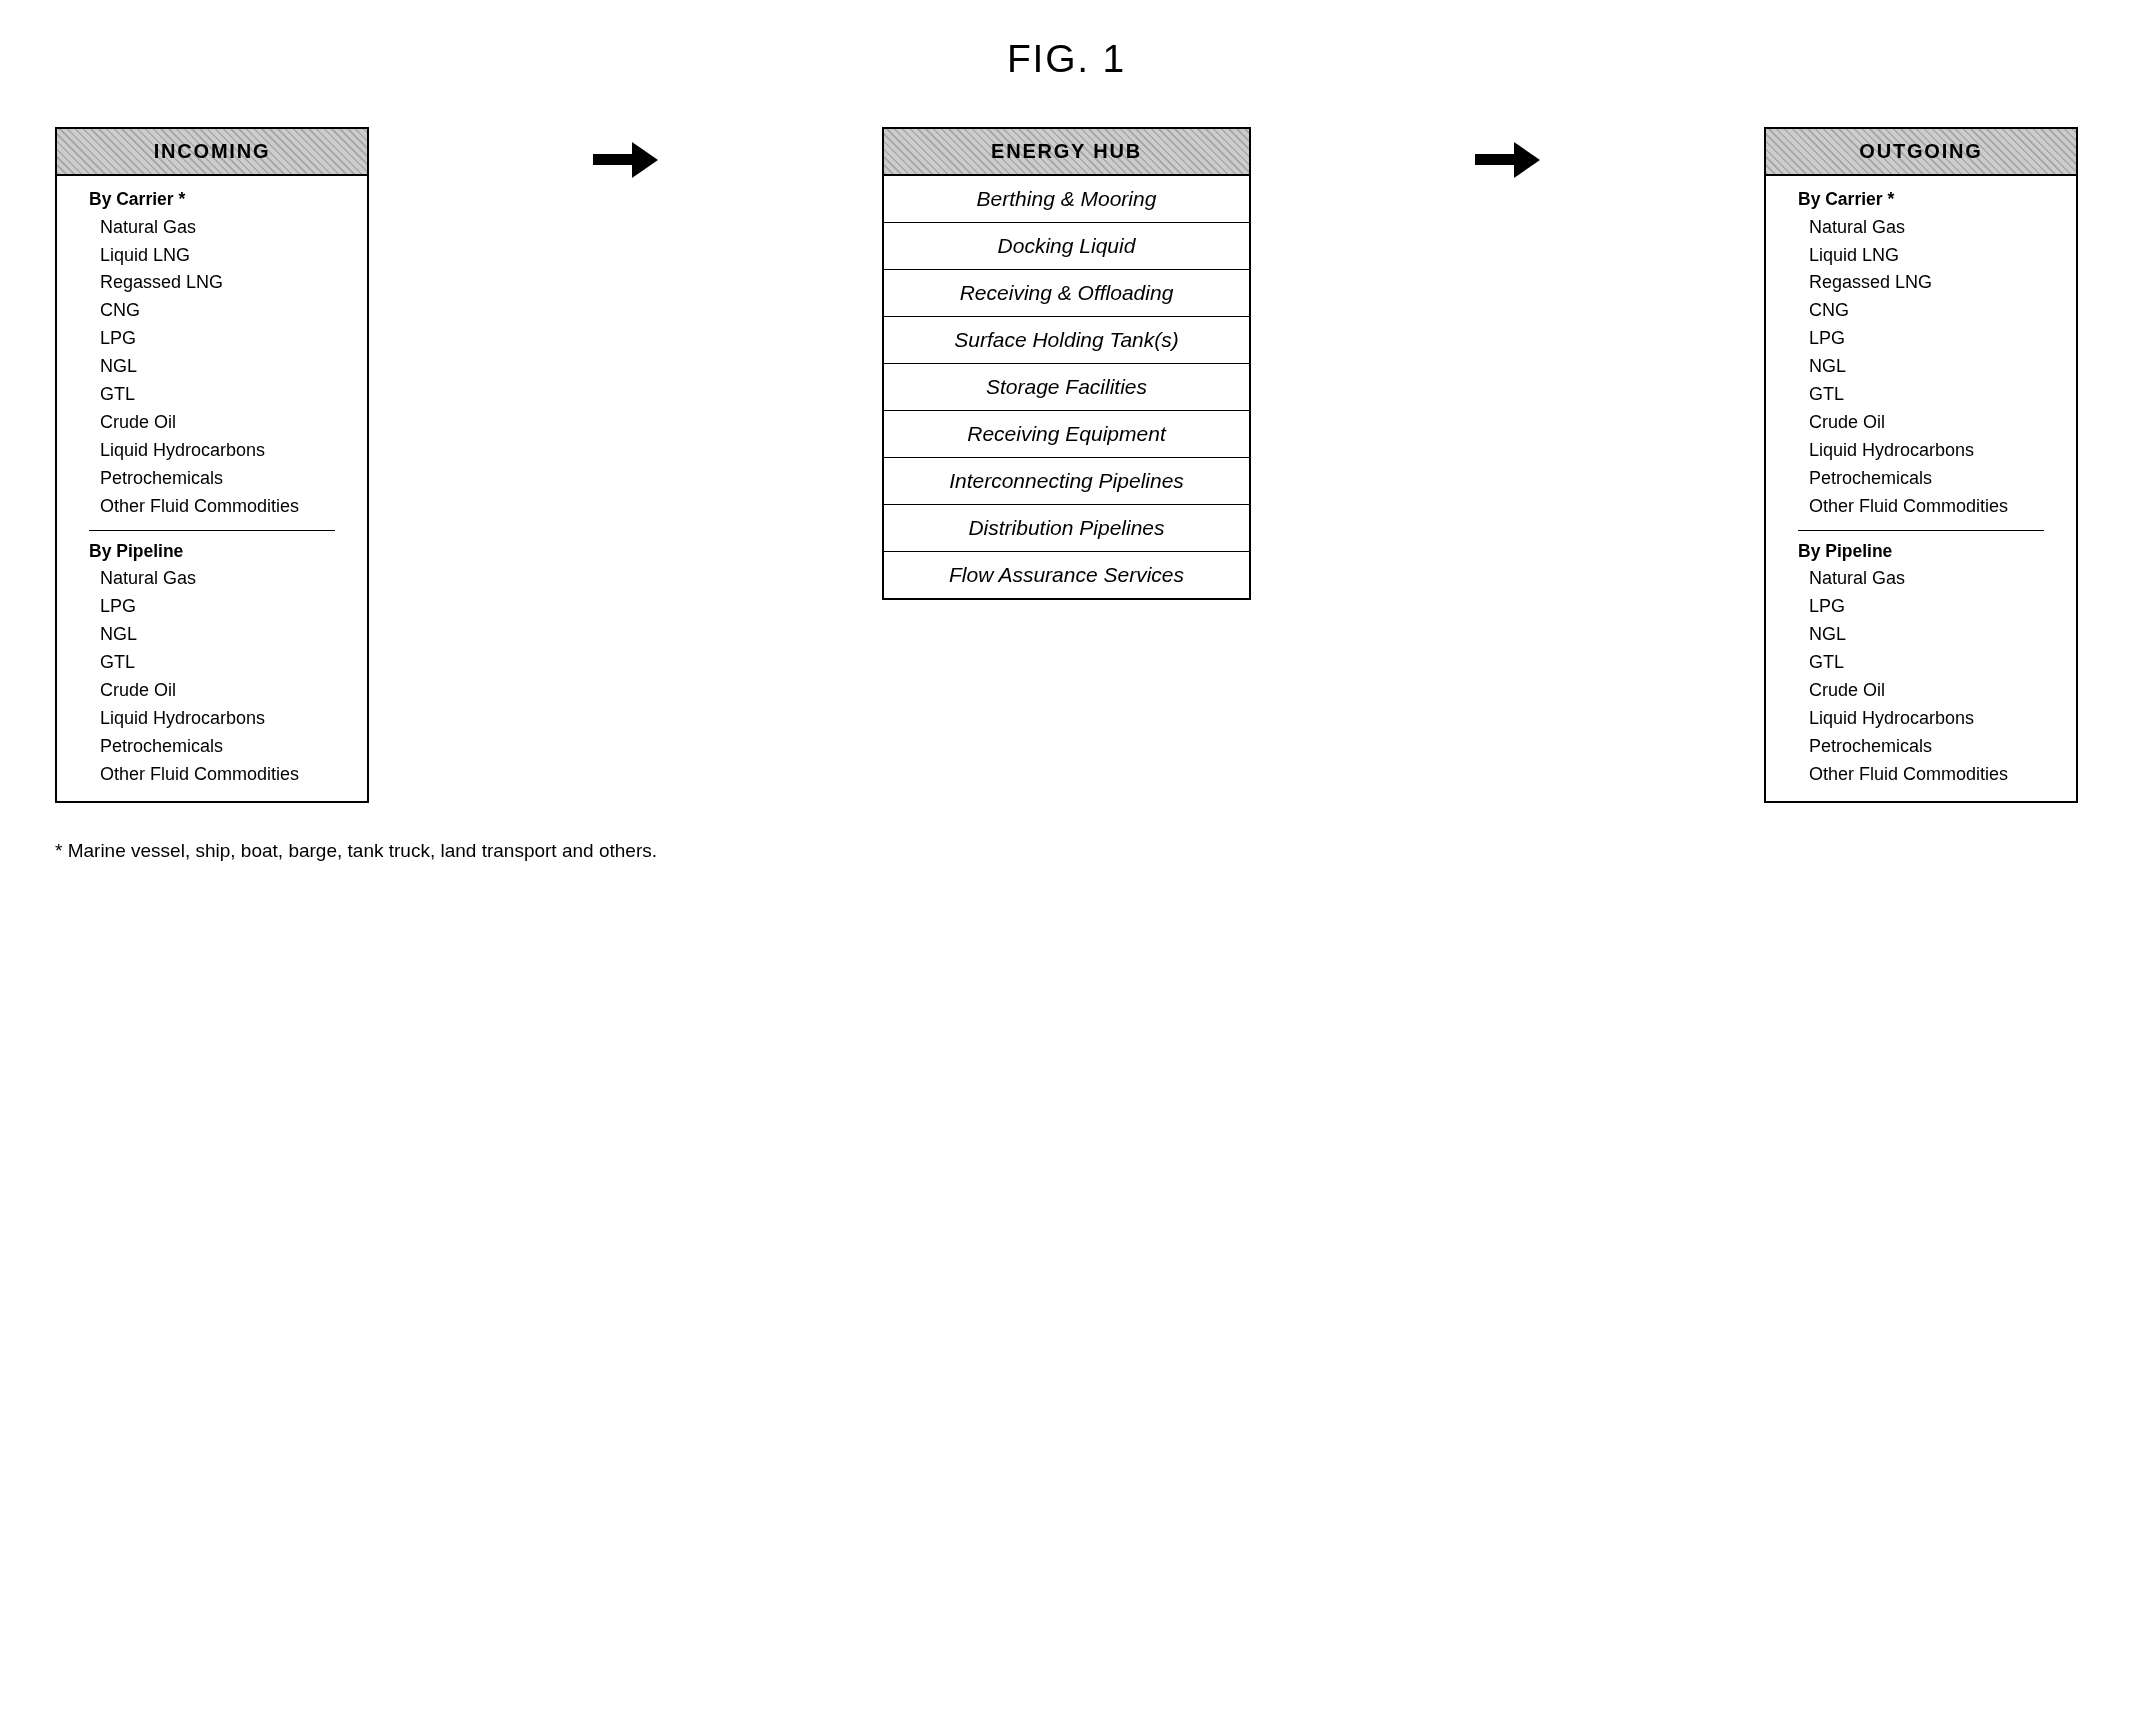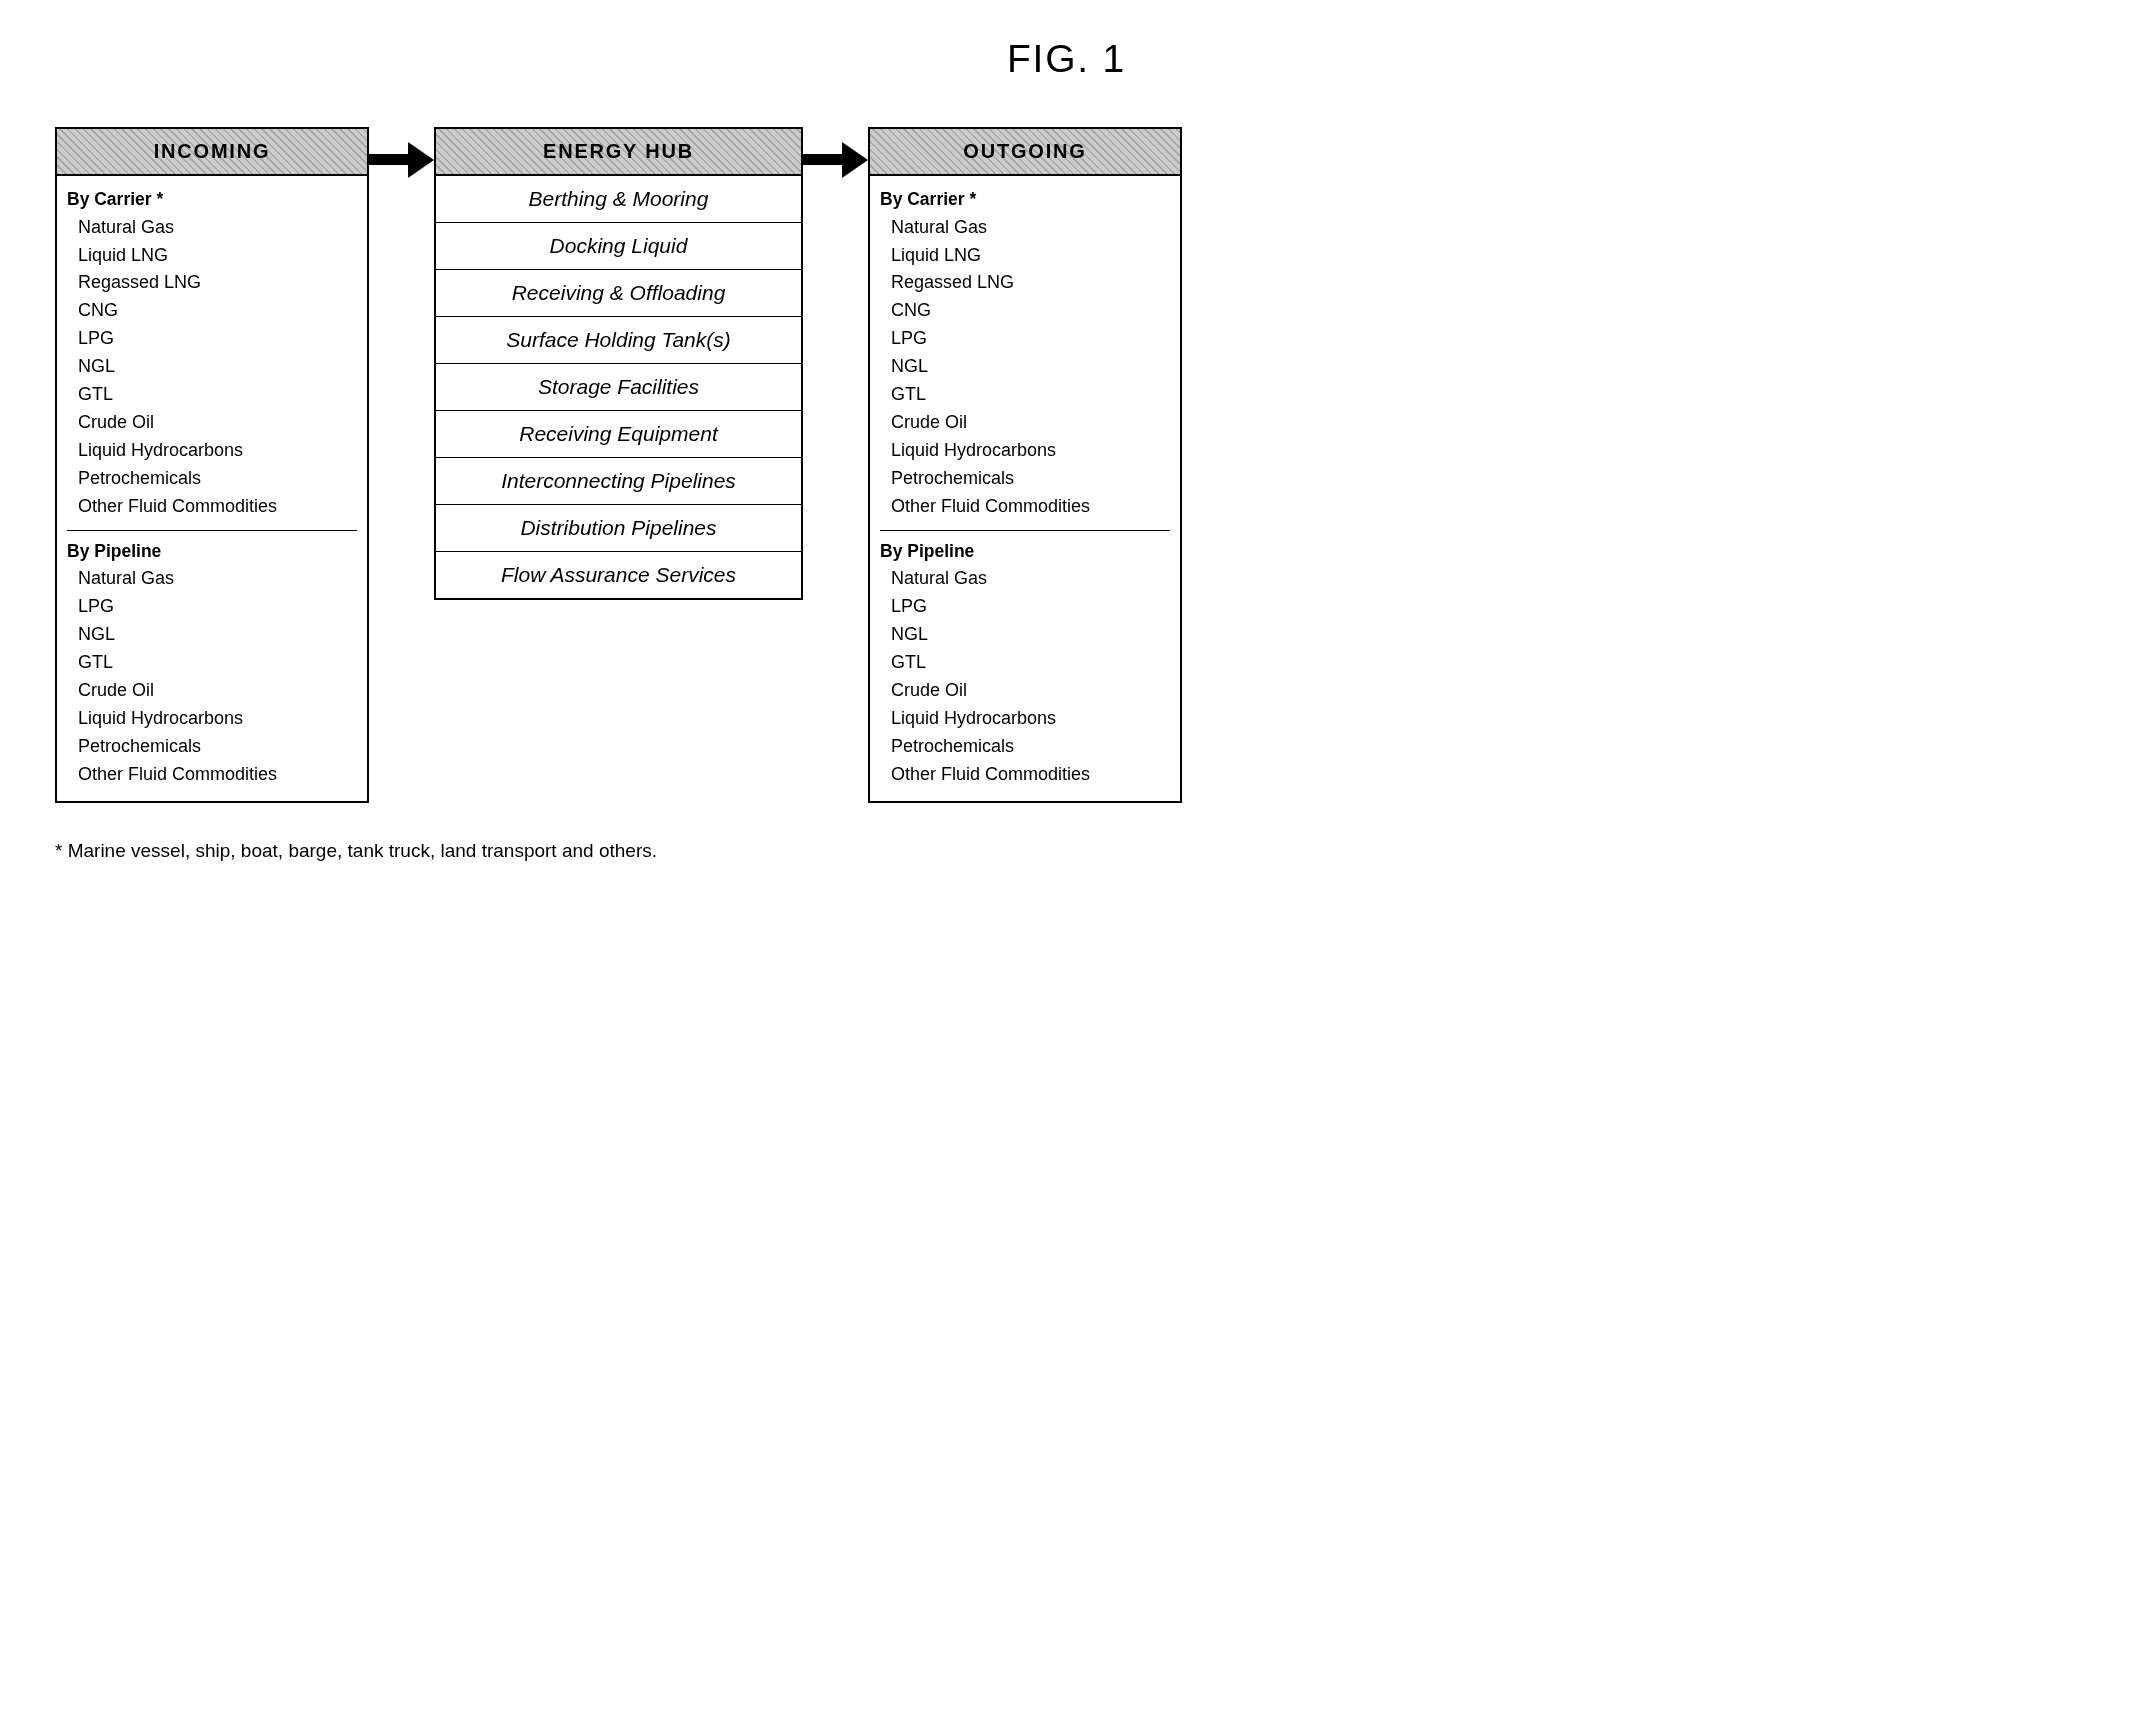--- a/index.html
+++ b/index.html
@@ -12,21 +12,21 @@
     .page-title {
       text-align: center;
       font-size: 39px;
       font-weight: 400;
       margin-bottom: 46px;
       letter-spacing: 1.8px;
     }
     .diagram-container {
       display: flex;
       align-items: flex-start;
-      justify-content: flex-start;
+      justify-content: space-between;
       gap: 0;
       margin-bottom: 37px;
     }
     .arrow-container {
       display: flex;
       align-items: center;
       padding-top: 18.5px;
       flex-shrink: 0;
     }
     .arrow {
@@ -81,21 +81,21 @@
       padding: 11px 7.4px;
       font-size: 21px;
       border-bottom: 1.4px solid #000;
       font-style: italic;
     }
     .hub-item:last-child {
       border-bottom: none;
     }
     
     .io-content {
-      padding: 13px 10px;
+      padding: 13px 32px;
     }
     .section-label {
       font-size: 17.5px;
       font-weight: 900;
       margin-bottom: 3.7px;
       margin-top: 10px;
     }
     .section-label:first-child {
       margin-top: 0;
     }

